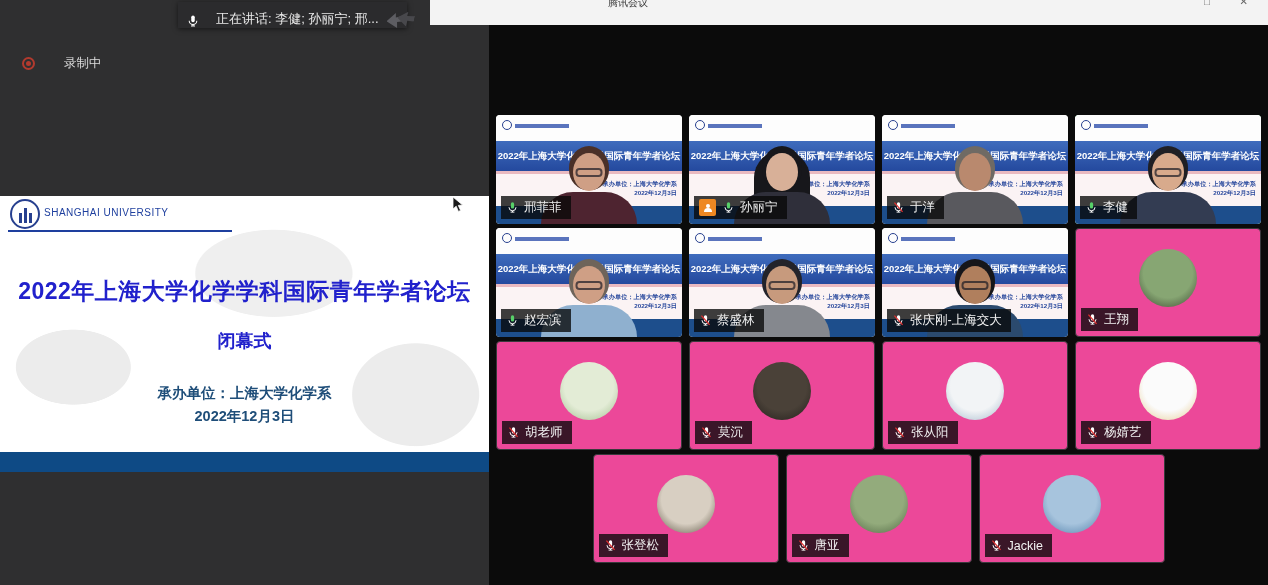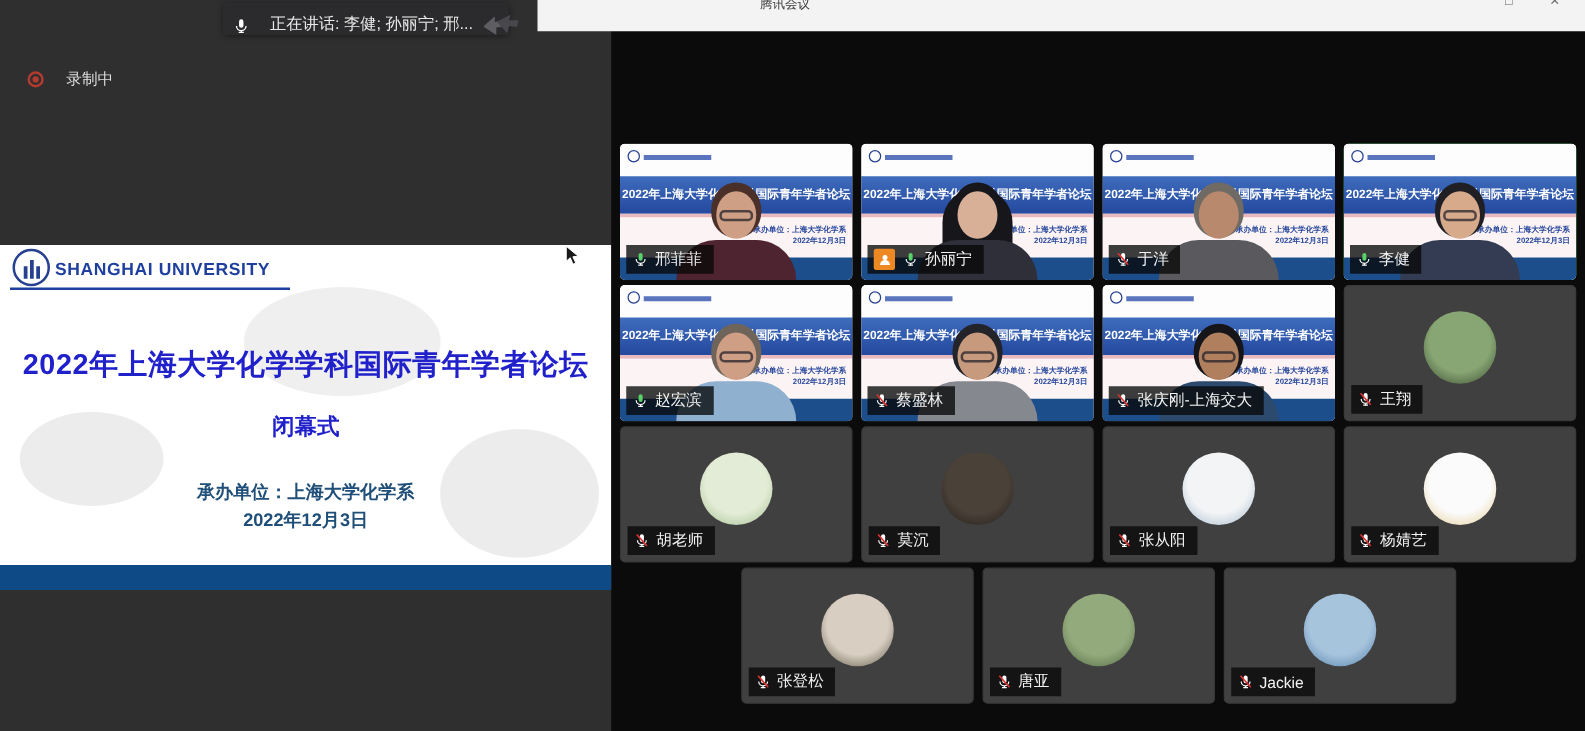--- a/index.html
+++ b/index.html
@@ -23,38 +23,38 @@
             padding:0 8px; z-index:40; box-shadow:0 1px 5px rgba(0,0,0,.55); }
   .banner-mic { display:flex; align-items:center; }
   .banner-divider { width:1px; height:14px; background:#56565a; }
   .banner-text { color:#e9e9e9; font-size:13px; white-space:nowrap; }
   .banner-icons { display:flex; margin-left:0; }
   .arrow-shape { width:17px; height:15px; background:#5d5d62;
                  clip-path:polygon(0 55%,55% 0,55% 30%,100% 18%,100% 55%,62% 60%,62% 100%); }
   .arrow-shape.two { background:#48484c; transform:rotate(14deg) translateX(-7px); }
 
   
-  .recording { position:absolute; left:22px; top:55px; display:flex; align-items:center; gap:18px; }
+  .recording { position:absolute; left:22px; top:55px; display:flex; align-items:center; gap:29px; }
   .rec-icon { width:13px; height:13px; border:2px solid #b23a2e; border-radius:50%; position:relative; }
   .rec-icon::after { content:""; position:absolute; inset:2px; background:#b23a2e; border-radius:50%; }
   .rec-label { color:#dedede; font-size:12.5px; }
 
   
   .slide { position:absolute; left:0; top:196px; width:489px; height:276px;
            background:
              radial-gradient(ellipse 95px 62px at 15% 62%, #ececec 60%, transparent 61%),
              radial-gradient(ellipse 130px 72px at 56% 28%, #efefef 60%, transparent 61%),
              radial-gradient(ellipse 105px 85px at 85% 72%, #ececec 60%, transparent 61%),
              #ffffff; }
   .slide-logo { position:absolute; left:10px; top:3px; width:30px; height:30px;
                 border:2px solid #27408f; border-radius:50%;
                 display:flex; align-items:flex-end; justify-content:center; gap:2px; padding-bottom:4px; }
   .slide-logo i { display:block; width:3px; background:#27408f; }
   .slide-logo i:nth-child(1){ height:10px; } .slide-logo i:nth-child(2){ height:15px; } .slide-logo i:nth-child(3){ height:10px; }
-  .logo-text { position:absolute; left:44px; top:11px; font-size:14px; font-weight:bold;
+  .logo-text { position:absolute; left:44px; top:11px; font-size:10px; font-weight:normal;
                color:#1e3f9e; letter-spacing:.5px; }
   .logo-underline { position:absolute; left:8px; top:34px; width:224px; border-bottom:2.5px solid #1e3f9e; }
   .slide-title { position:absolute; top:80px; left:0; right:0; text-align:center;
                  font-size:23px; font-weight:bold; color:#2121cc; letter-spacing:.5px; }
   .slide-subtitle { position:absolute; top:133px; left:0; right:0; text-align:center;
                     font-size:18px; font-weight:bold; color:#2121cc; }
   .slide-organizer { position:absolute; top:188px; left:0; right:0; text-align:center;
                      font-size:14.5px; font-weight:bold; color:#1f4e79; }
   .slide-date { position:absolute; top:211px; left:0; right:0; text-align:center;
                 font-size:14.5px; font-weight:bold; color:#1f4e79; }
@@ -62,21 +62,21 @@
 
   .cursor { position:absolute; left:452px; top:196px; z-index:50; }
 
   
   .right-panel { position:absolute; left:489px; right:0; top:9px; bottom:0; background:#0b0b0b; }
   .video-grid { padding-top:106px; }
   .grid-row { display:flex; gap:7px; margin:0 0 4px 7px; height:109px; }
   .grid-row.centered { justify-content:center; margin-left:0; }
 
   .tile { position:relative; width:186px; height:109px; border-radius:4px; overflow:hidden; flex:0 0 auto; }
-  .tile.avatar { background:#404040; border:1px solid #39393c; }
+  .tile.avatar { background:#ec4899; border:1px solid #39393c; }
   .tile.speaking { outline:2px solid #25b14b; outline-offset:-2px; }
 
   
   .mini-slide { position:absolute; inset:0; background:#fff; }
   .ms-top { position:absolute; top:0; left:0; right:0; height:26px; background:#fdfdfd; }
   .ms-logo-dot { position:absolute; left:6px; top:5px; width:10px; height:10px;
                  border:1.5px solid #27408f; border-radius:50%; }
   .ms-logo-bar { position:absolute; left:19px; top:9px; width:54px; height:3.5px; background:#5a74bd; }
   .ms-blue { position:absolute; top:26px; left:0; right:0; height:30px;
              background:linear-gradient(180deg,#3f6cbd,#24499e); }

